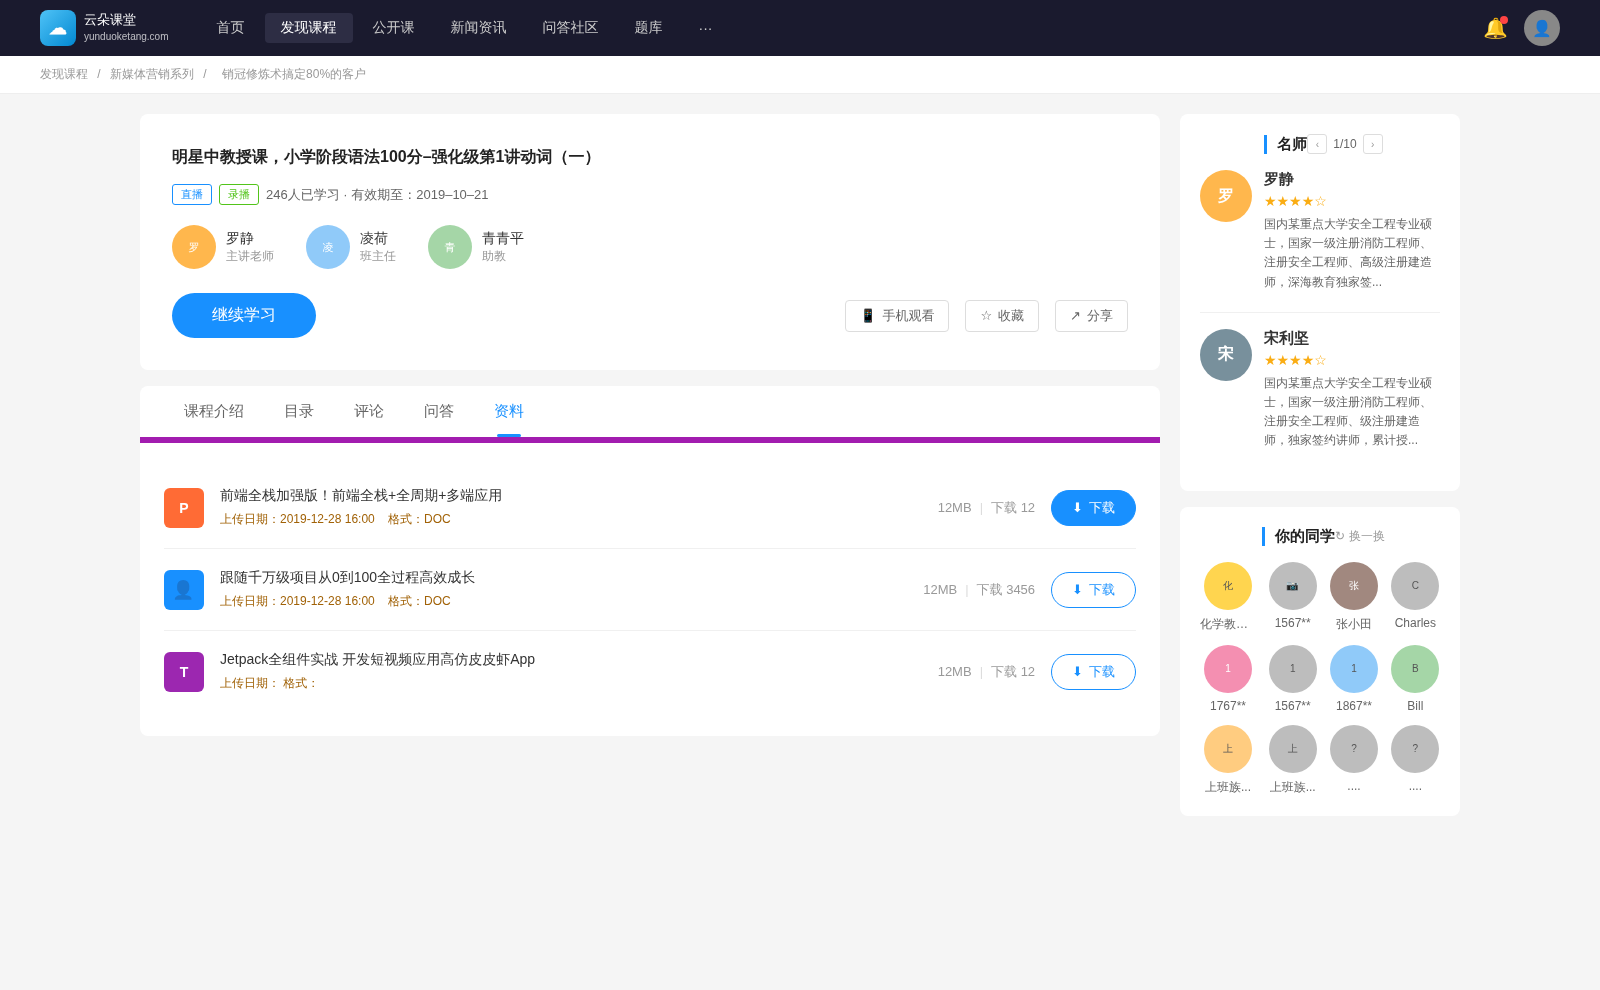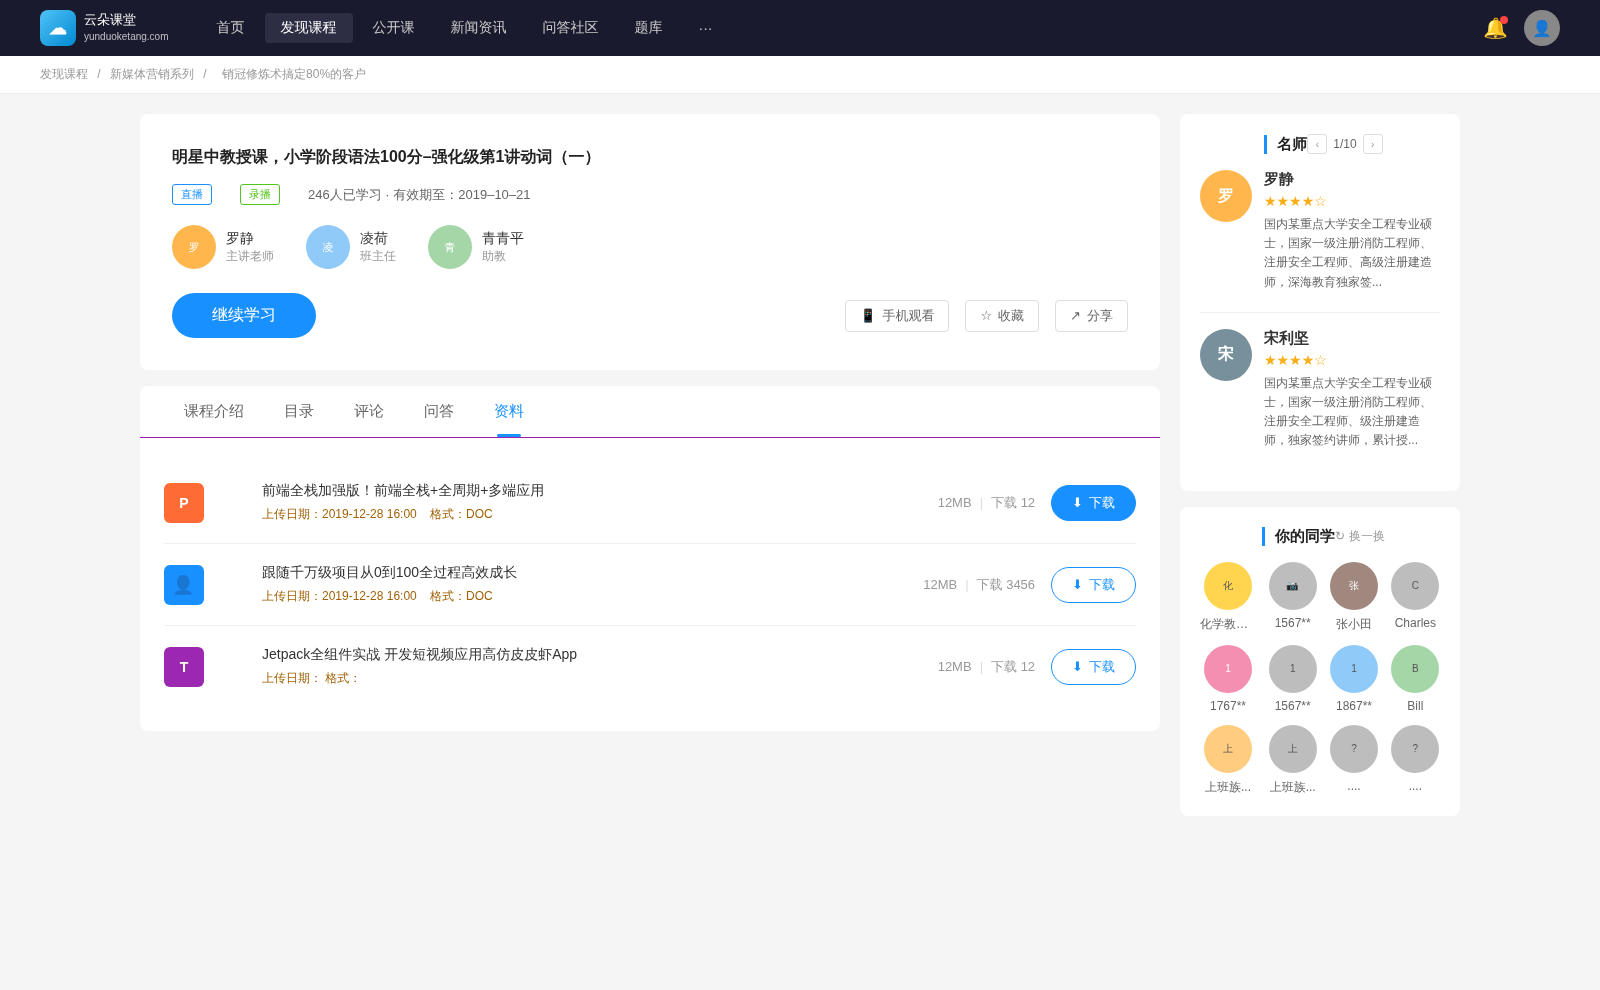--- a/index.html
+++ b/index.html
@@ -25,21 +25,21 @@
 
     
     .main-container { max-width: 1400px; margin: 20px auto; padding: 0 40px; display: flex; gap: 20px; }
 
     
     .content-left { flex: 1; }
 
     
     .course-header-card { background: white; border-radius: 8px; padding: 32px; margin-bottom: 16px; }
     .course-title { font-size: 16px; font-weight: 600; color: #222; margin-bottom: 16px; line-height: 1.4; }
-    .course-meta { display: flex; align-items: center; gap: 28px; margin-bottom: 20px; font-size: 13px; color: #666; }
+    .course-meta { display: flex; align-items: center; gap: 7px; margin-bottom: 20px; font-size: 13px; color: #666; }
     .tag { padding: 2px 8px; border-radius: 3px; font-size: 11px; font-weight: 500; border: 1px solid; }
     .tag-live { color: #1890ff; border-color: #1890ff; }
     .tag-record { color: #52c41a; border-color: #52c41a; }
     .meta-text { color: #666; }
 
     .instructors { display: flex; gap: 32px; margin-bottom: 24px; }
     .instructor { display: flex; align-items: center; gap: 10px; }
     .avatar-placeholder { width: 44px; height: 44px; border-radius: 50%; background: #e0e0e0; display: flex; align-items: center; justify-content: center; font-size: 18px; color: #999; }
     .instructor-info { display: flex; flex-direction: column; }
     .instructor-name { font-size: 14px; font-weight: 500; color: #333; }
@@ -52,35 +52,35 @@
     .progress-bar-bg { width: 200px; height: 6px; background: #e8e8e8; border-radius: 3px; }
     .progress-bar-fill { height: 100%; background: #1890ff; border-radius: 3px; }
 
     .course-actions { display: flex; align-items: center; gap: 16px; }
     .btn-continue { background: #1890ff; color: white; border: none; padding: 12px 40px; border-radius: 24px; font-size: 16px; cursor: pointer; font-weight: 500; }
     .action-btns { margin-left: auto; display: flex; gap: 16px; }
     .action-btn { display: flex; align-items: center; gap: 6px; color: #666; cursor: pointer; font-size: 13px; border: 1px solid #ddd; padding: 6px 14px; border-radius: 4px; background: white; }
 
     
     .tabs-container { background: white; border-radius: 8px; }
-    .tabs-header { display: flex; border-bottom: 1px solid #a21caf; padding: 0 24px; }
+    .tabs-header { display: flex; border-bottom: 6px solid #a21caf; padding: 0 24px; }
     .tab-item { padding: 16px 20px; cursor: pointer; font-size: 15px; color: #666; position: relative; }
     .tab-item.active { color: #1890ff; font-weight: 400; }
     .tab-item.active::after { content: ''; position: absolute; bottom: 0; left: 50%; transform: translateX(-50%); width: 24px; height: 3px; background: #1890ff; border-radius: 2px; }
 
     .tabs-content { padding: 24px; }
 
     
     .file-item { display: flex; align-items: center; padding: 20px 0; border-bottom: 1px solid #f0f0f0; gap: 16px; }
     .file-item:last-child { border-bottom: none; }
     .file-icon { width: 40px; height: 40px; border-radius: 6px; display: flex; align-items: center; justify-content: center; color: white; font-size: 14px; font-weight: bold; flex-shrink: 0; }
     .file-icon-p { background: #ff6b35; }
     .file-icon-user { background: #1890ff; }
     .file-icon-t { background: #9c27b0; }
-    .file-info { flex: 1; margin-left: 42px; }
+    .file-info { flex: 1; }
     .file-name { font-size: 14px; color: #333; margin-bottom: 6px; font-weight: 500; }
     .file-meta { font-size: 12px; color: #a16207; }
     .file-stats { display: flex; align-items: center; gap: 8px; color: #999; font-size: 13px; white-space: nowrap; }
     .file-divider { color: #ddd; }
     .btn-download { background: white; color: #1890ff; border: 1.5px solid #1890ff; padding: 8px 20px; border-radius: 20px; font-size: 13px; cursor: pointer; display: flex; align-items: center; gap: 6px; white-space: nowrap; }
     .btn-download-filled { background: #1890ff; color: white; border: 1.5px solid #1890ff; padding: 8px 20px; border-radius: 20px; font-size: 13px; cursor: pointer; display: flex; align-items: center; gap: 6px; white-space: nowrap; }
 
     
     .content-right { width: 280px; flex-shrink: 0; }
 

